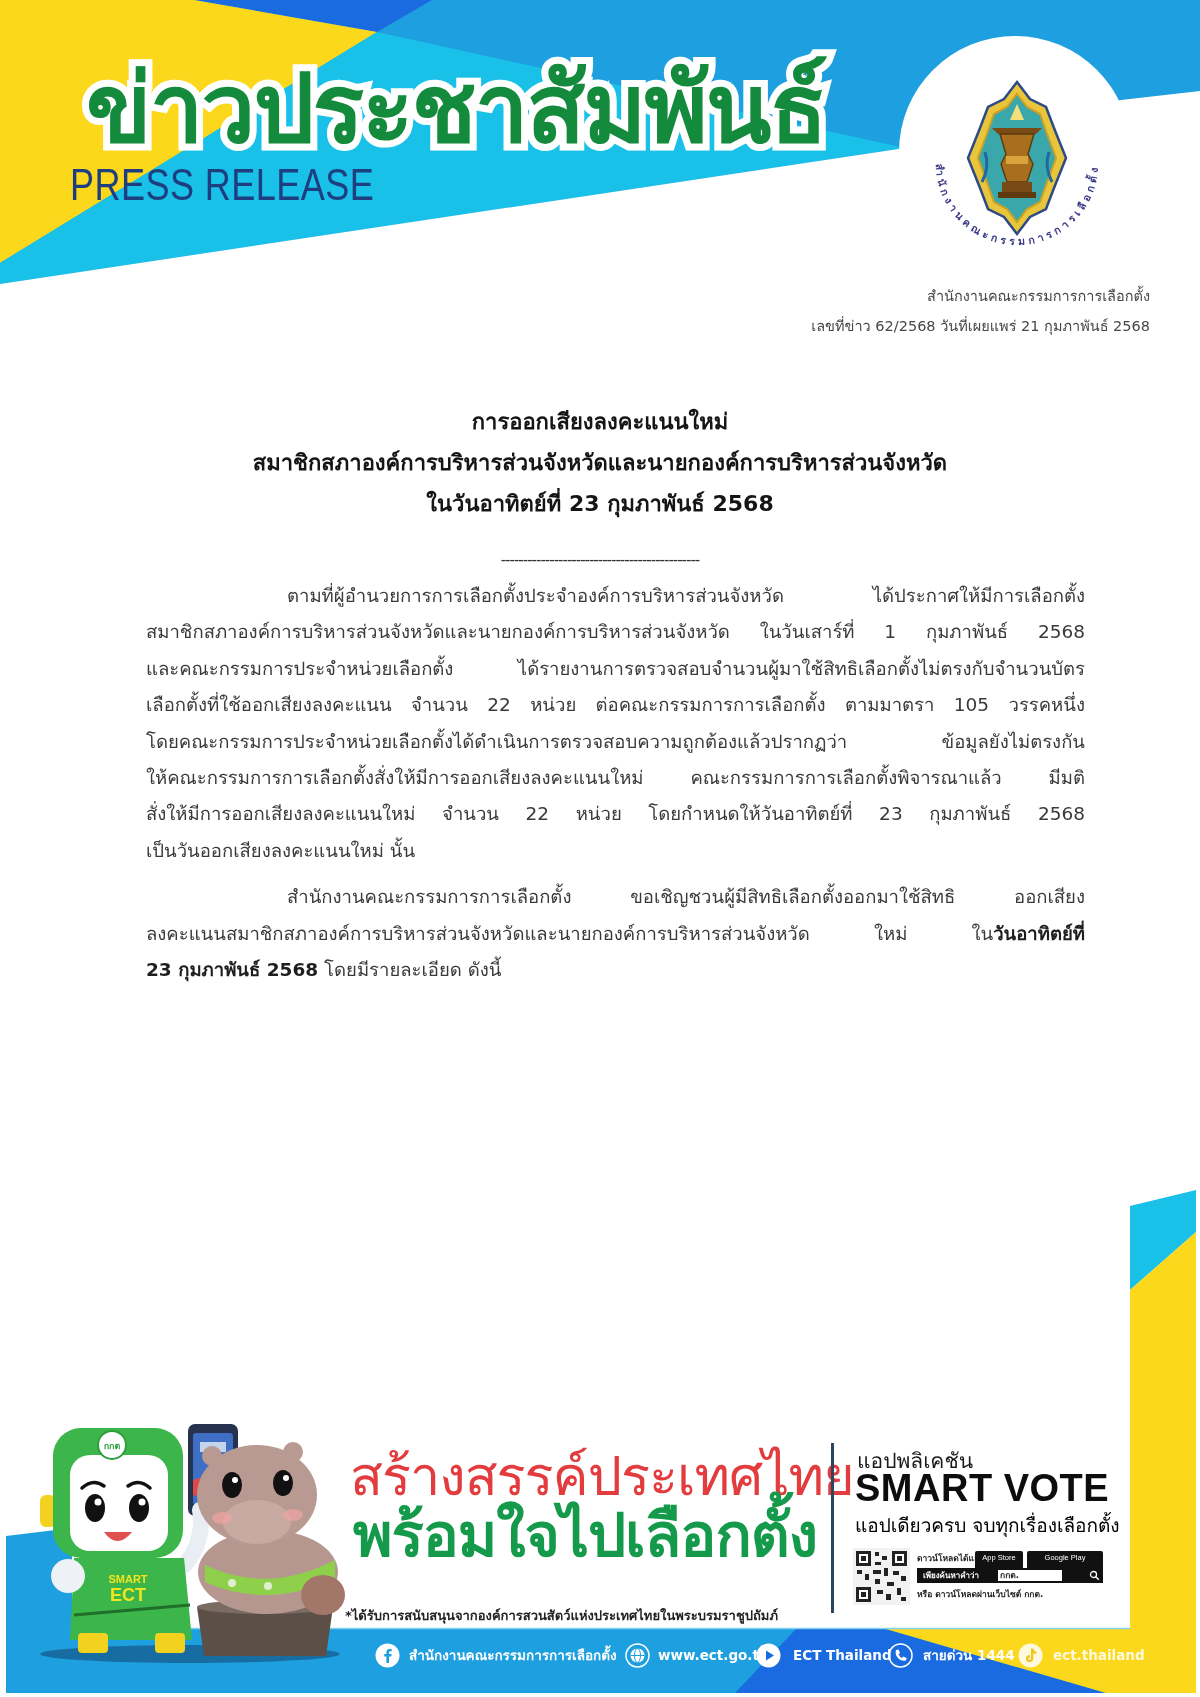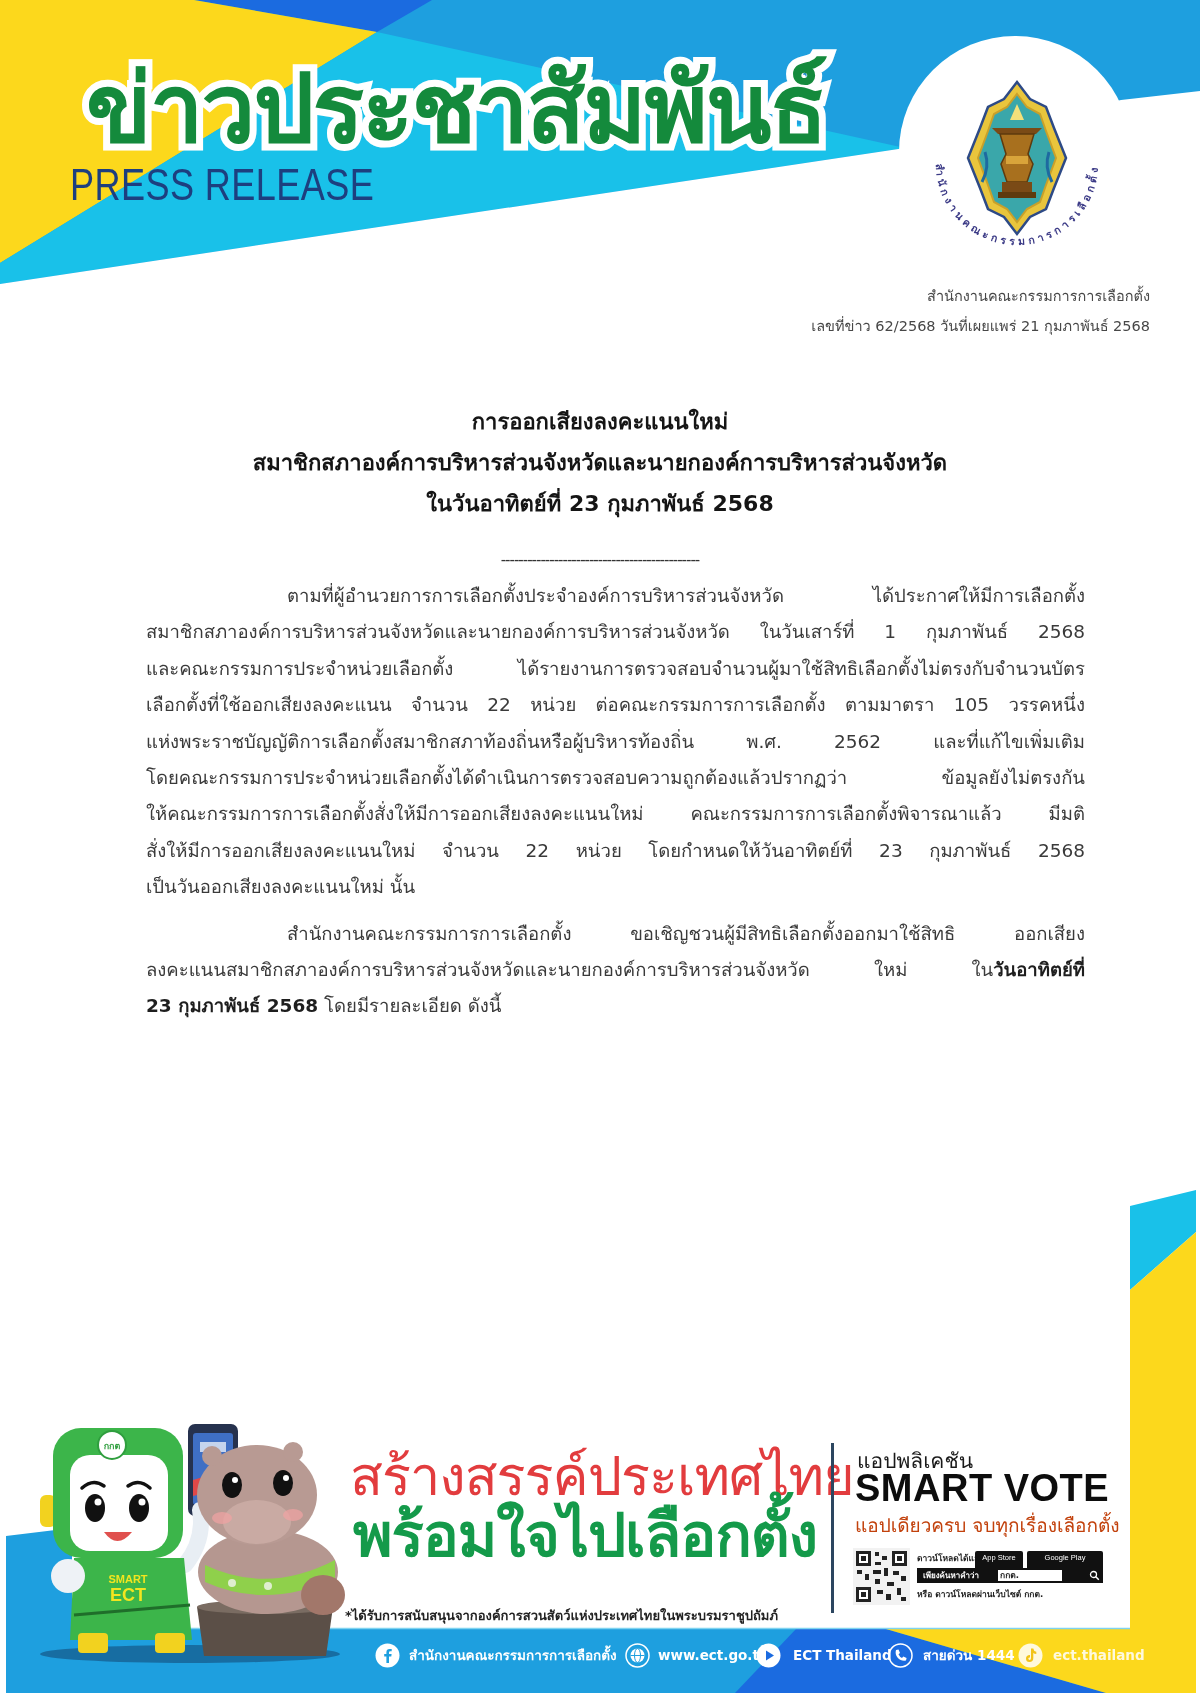--- a/index.html
+++ b/index.html
@@ -25,21 +25,21 @@
   .b{font-weight:bold;color:#1e1e1e;margin-top:42px;}
   
   #banner-bg{position:absolute;left:0;top:1180px;width:1200px;height:517px;}
   #mascots{position:absolute;left:0;top:1400px;width:360px;height:290px;}
   .slogan1{position:absolute;left:350px;top:1444px;font-size:54px;line-height:66px;color:#e23c3e;white-space:nowrap;letter-spacing:-1px;}
   .slogan2{position:absolute;left:353px;top:1500px;font-size:60px;line-height:70px;font-weight:bold;color:#149a4a;white-space:nowrap;letter-spacing:-1px;}
   .disclaimer{position:absolute;left:345px;top:1605px;font-size:13px;font-weight:bold;color:#222;white-space:nowrap;}
   .vdivider{position:absolute;left:831px;top:1443px;width:3px;height:170px;background:#2c4660;}
   .app-kicker{position:absolute;left:857px;top:1448px;font-size:21px;line-height:26px;color:#1a1a1a;white-space:nowrap;}
   .app-name{position:absolute;left:855px;top:1468px;font-family:"Liberation Sans",sans-serif;font-weight:bold;font-size:38px;line-height:40px;color:#0d0d0d;white-space:nowrap;letter-spacing:.5px;}
-  .app-tagline{position:absolute;left:855px;top:1512px;font-size:19px;line-height:26px;color:#c2410c;white-space:nowrap;}
+  .app-tagline{position:absolute;left:855px;top:1512px;font-size:19px;line-height:26px;color:#000000;white-space:nowrap;}
   #qr{position:absolute;left:853px;top:1548px;width:57px;height:57px;}
   .dl-label{position:absolute;left:917px;top:1551px;font-size:8.5px;font-weight:bold;color:#222;white-space:nowrap;}
   .badge{position:absolute;top:1551px;height:27px;background:#111;color:#fff;font-family:"Liberation Sans",sans-serif;font-size:7.5px;line-height:13px;border-radius:2px;text-align:center;white-space:nowrap;overflow:hidden;}
   .searchbar{position:absolute;left:917px;top:1568px;width:186px;height:15px;background:#111;border-radius:0;}
   .search-label{position:absolute;left:6px;top:0;font-size:8px;line-height:15px;color:#fff;font-weight:bold;white-space:nowrap;}
   .search-field{position:absolute;left:81px;top:2px;width:64px;height:11px;background:#fff;font-size:8.5px;line-height:11px;color:#222;padding-left:2px;box-sizing:border-box;font-weight:bold;}
   .search-icon{position:absolute;right:3px;top:2px;width:11px;height:11px;}
   .web-label{position:absolute;left:917px;top:1587px;font-size:8.5px;font-weight:bold;color:#222;white-space:nowrap;}
   
   .contact-icon{position:absolute;width:25px;height:25px;top:1643px;}
@@ -97,21 +97,20 @@
     <div>ในวันอาทิตย์ที่ 23 กุมภาพันธ์ 2568</div>
     <div class="divider">---------------------------------------------</div>
   </div>
 
   <div class="body">
     <div class="para">
       <span class="line first">ตามที่ผู้อำนวยการการเลือกตั้งประจำองค์การบริหารส่วนจังหวัด ได้ประกาศให้มีการเลือกตั้ง</span>
       <span class="line">สมาชิกสภาองค์การบริหารส่วนจังหวัดและนายกองค์การบริหารส่วนจังหวัด ในวันเสาร์ที่ 1 กุมภาพันธ์ 2568</span>
       <span class="line">และคณะกรรมการประจำหน่วยเลือกตั้ง ได้รายงานการตรวจสอบจำนวนผู้มาใช้สิทธิเลือกตั้งไม่ตรงกับจำนวนบัตร</span>
       <span class="line">เลือกตั้งที่ใช้ออกเสียงลงคะแนน จำนวน 22 หน่วย ต่อคณะกรรมการการเลือกตั้ง ตามมาตรา 105 วรรคหนึ่ง</span>
-      <span class="line">แห่งพระราชบัญญัติการเลือกตั้งสมาชิกสภาท้องถิ่นหรือผู้บริหารท้องถิ่น พ.ศ. 2562 และที่แก้ไขเพิ่มเติม</span>
       <span class="line">โดยคณะกรรมการประจำหน่วยเลือกตั้งได้ดำเนินการตรวจสอบความถูกต้องแล้วปรากฏว่า ข้อมูลยังไม่ตรงกัน</span>
       <span class="line">ให้คณะกรรมการการเลือกตั้งสั่งให้มีการออกเสียงลงคะแนนใหม่ คณะกรรมการการเลือกตั้งพิจารณาแล้ว มีมติ</span>
       <span class="line">สั่งให้มีการออกเสียงลงคะแนนใหม่ จำนวน 22 หน่วย โดยกำหนดให้วันอาทิตย์ที่ 23 กุมภาพันธ์ 2568</span>
       <span class="line last">เป็นวันออกเสียงลงคะแนนใหม่ นั้น</span>
     </div>
     <div class="para">
       <span class="line first"><span>สำนักงานคณะกรรมการการเลือกตั้ง ขอเชิญชวนผู้มีสิทธิเลือกตั้งออกมาใช้สิทธิ ออกเสียง</span></span>
       <span class="line"><span>ลงคะแนนสมาชิกสภาองค์การบริหารส่วนจังหวัดและนายกองค์การบริหารส่วนจังหวัด ใหม่ ใน</span><span class="b">วันอาทิตย์ที่</span></span>
       <span class="line last"><span class="b">23 กุมภาพันธ์ 2568</span><span> โดยมีรายละเอียด ดังนี้</span></span>
     </div>

